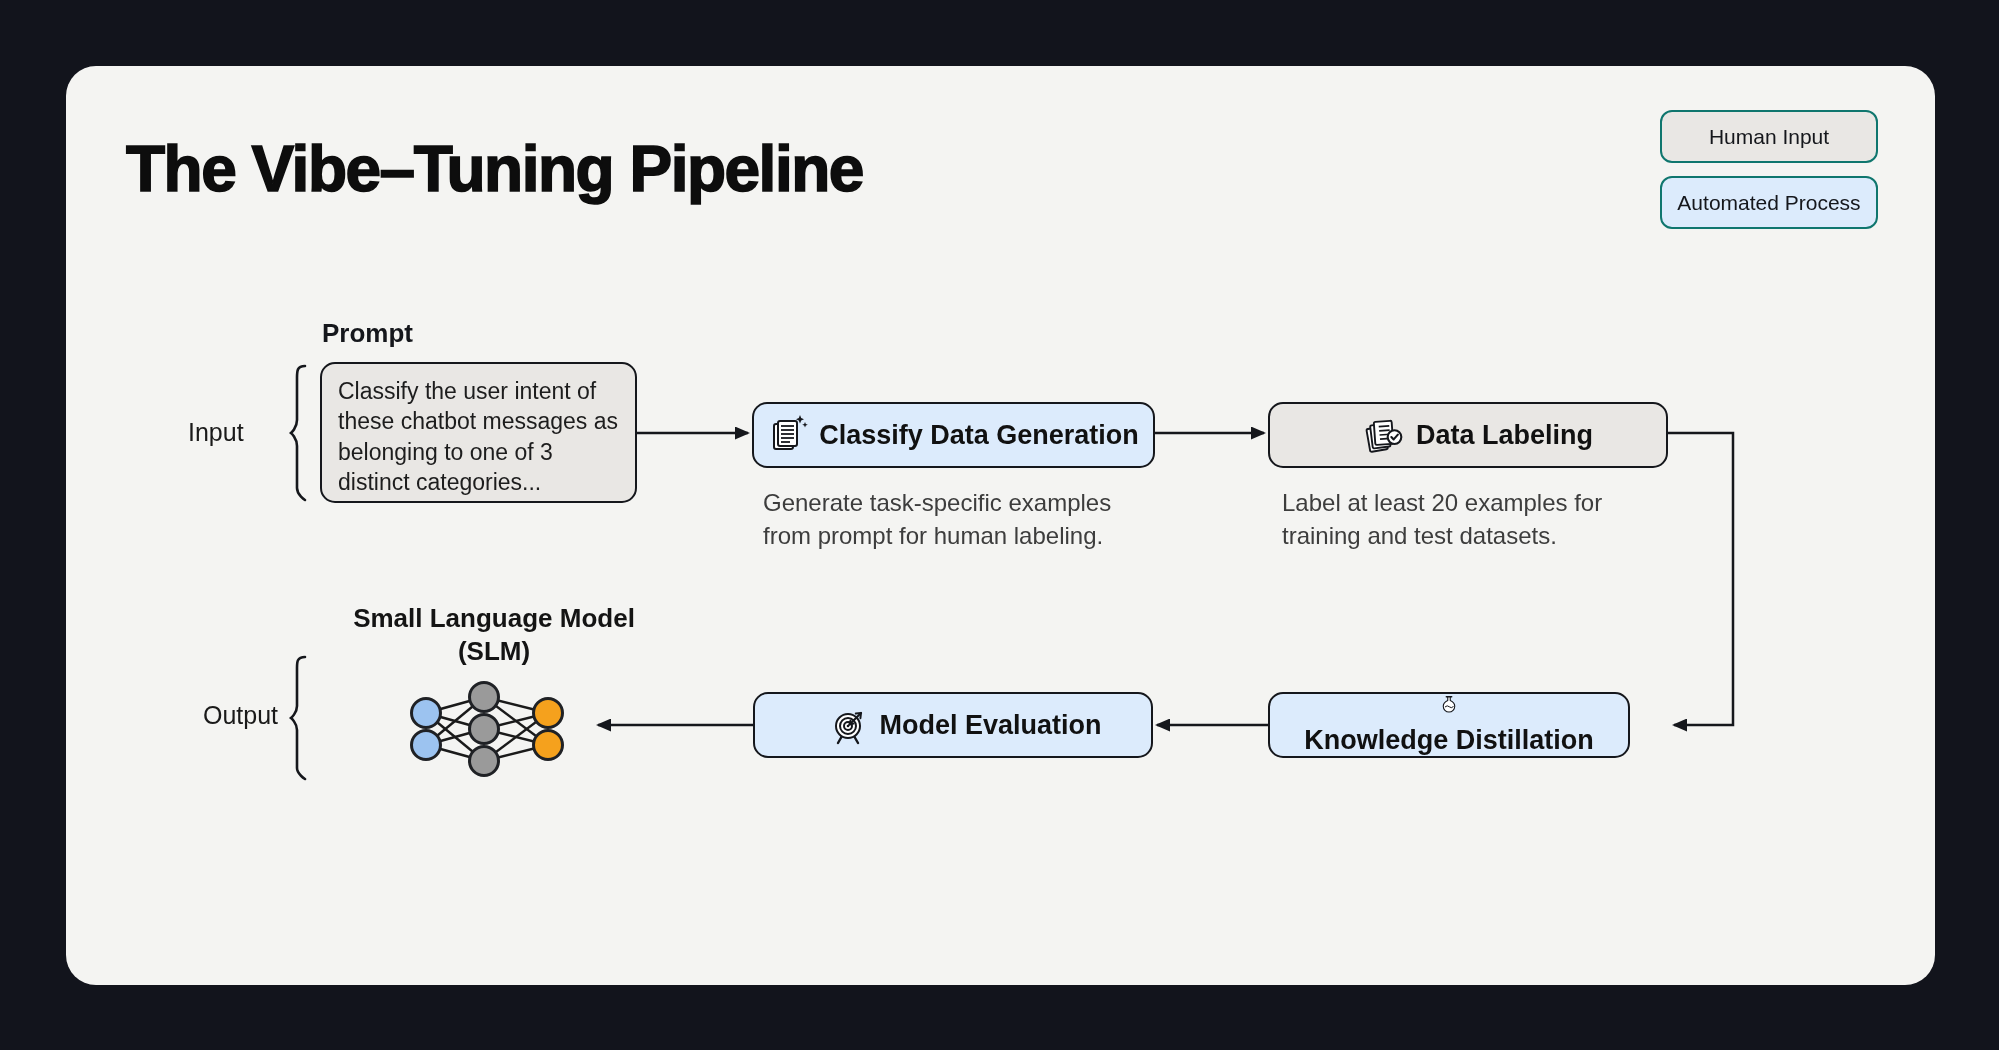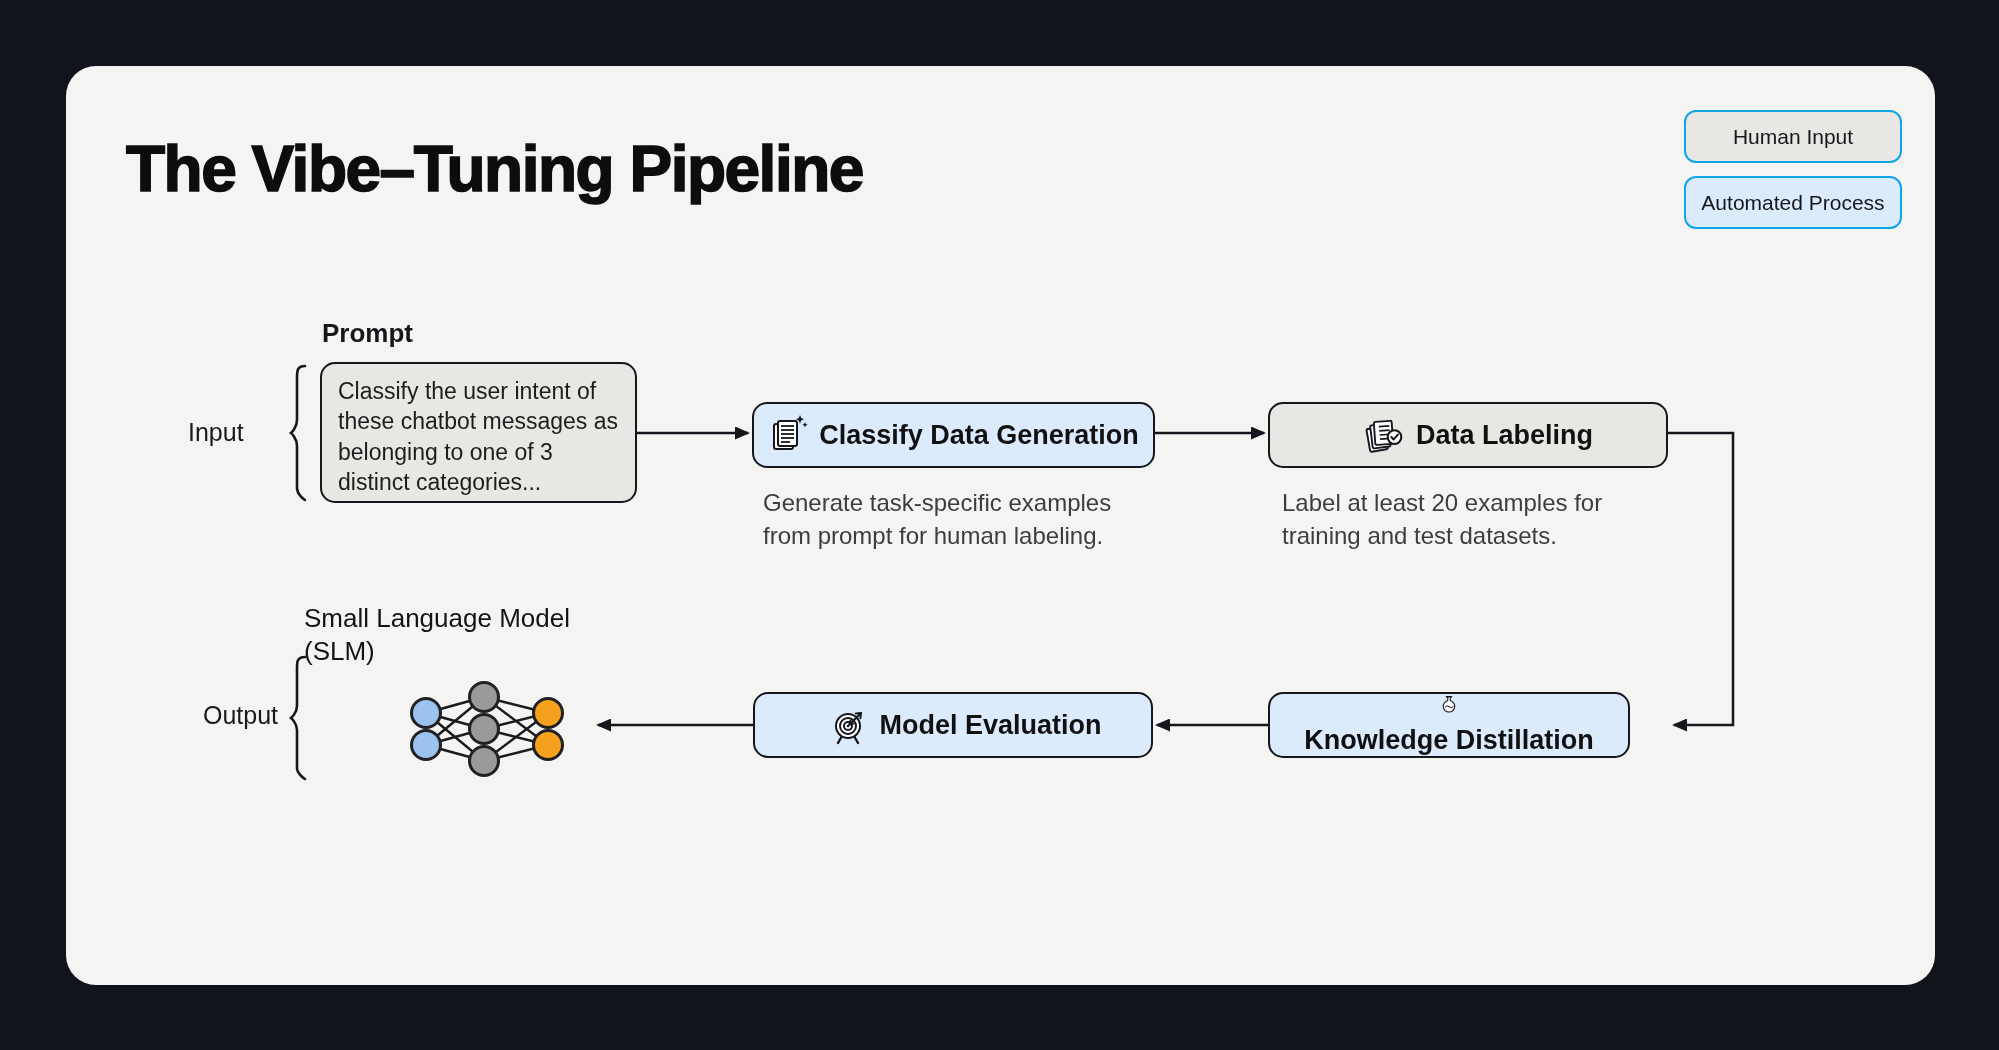--- a/index.html
+++ b/index.html
@@ -10,23 +10,23 @@
   #card{
     position:absolute;left:66px;top:66px;width:1869px;height:919px;
     background:#f4f4f2;border-radius:30px;
   }
   .abs{position:absolute;}
   #page-title{
     left:60px;top:66px;font-size:64px;font-weight:900;letter-spacing:-1.5px;
     color:#0d0d0d;-webkit-text-stroke:1.6px #0d0d0d;white-space:nowrap;
   }
   .legend-chip{
-    left:1594px;width:218px;height:53px;border:2px solid #0ea5e9;border-radius:12px;
+    left:1594px;width:218px;height:53px;border:2px solid #0f766e;border-radius:12px;
     display:flex;align-items:center;justify-content:center;font-size:21px;font-weight:500;
-    box-sizing:border-box;color:#15171c;margin-left:24px;
+    box-sizing:border-box;color:#15171c;
   }
   .chip-human{top:44px;background:#e9e7e4;}
   .chip-auto{top:110px;background:#dcebfc;}
 
   .section-label{font-size:25px;font-weight:500;color:#1a1a1a;}
   #prompt-label{left:256px;top:252px;font-size:26px;font-weight:600;}
   #prompt-box{
     left:254px;top:296px;width:317px;height:141px;background:#e9e7e4;
     border:2.5px solid #15171c;border-radius:15px;box-sizing:border-box;
     padding:12px 16px;font-size:23px;line-height:1.32;color:#1d1d1d;white-space:pre-line;
@@ -48,22 +48,22 @@
 
   .step-caption{
     font-size:24px;line-height:1.36;color:#3d3d3d;white-space:pre-line;
   }
   #cap-synth{left:697px;top:421px;}
   #cap-label{left:1216px;top:421px;}
   #cap-eval{left:697px;top:711px;}
   #cap-distill{left:1216px;top:711px;}
 
   #slm-label{
-    left:238px;top:536px;width:380px;
-    font-size:26px;font-weight:400;line-height:1.28;white-space:pre-line;color:#141414;
+    left:238px;top:536px;width:380px;text-align:center;
+    font-size:26px;font-weight:700;line-height:1.28;white-space:pre-line;color:#141414;
   }
   svg{display:block;}
 </style>
 </head>
 <body>
 
 <div id="canvas">
   <div id="card">
 
     <div id="page-title" class="abs">The Vibe–Tuning Pipeline</div>

